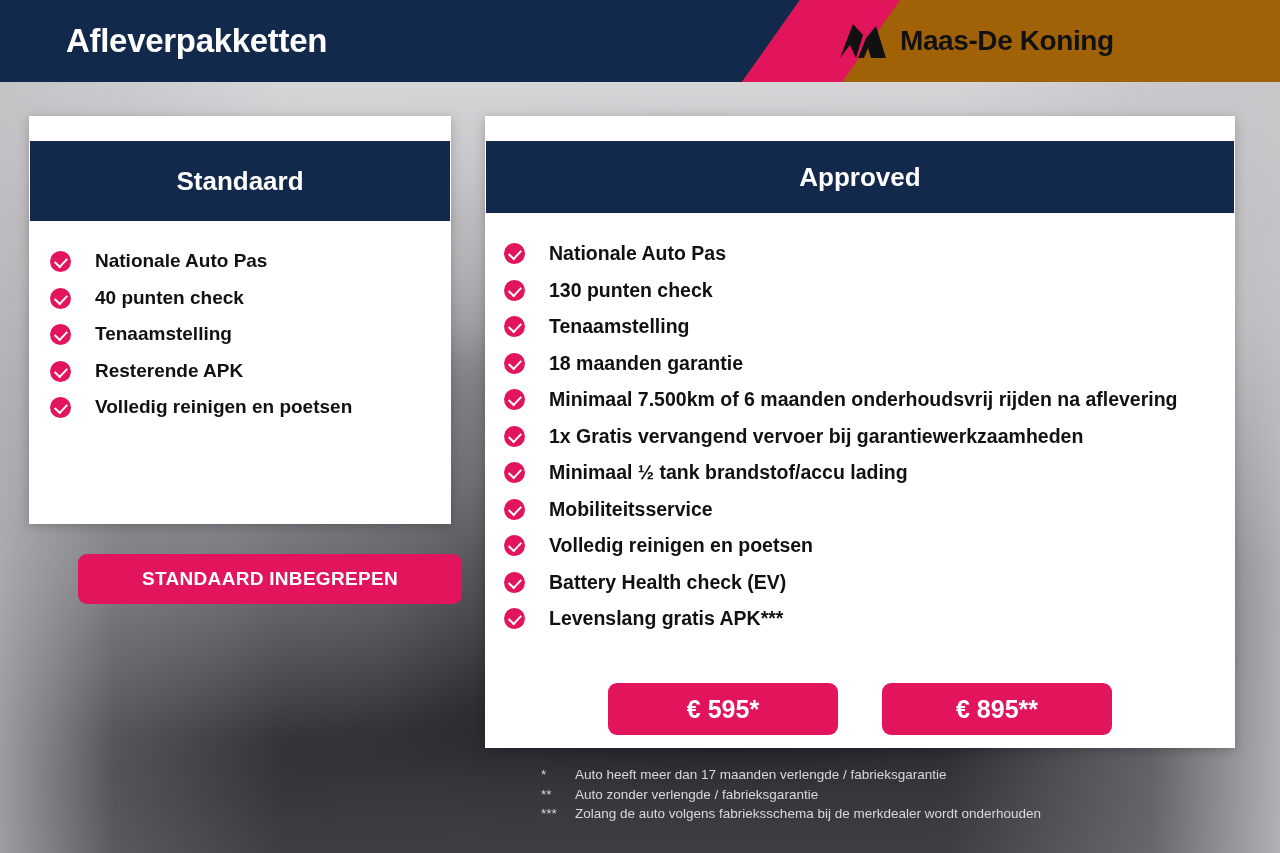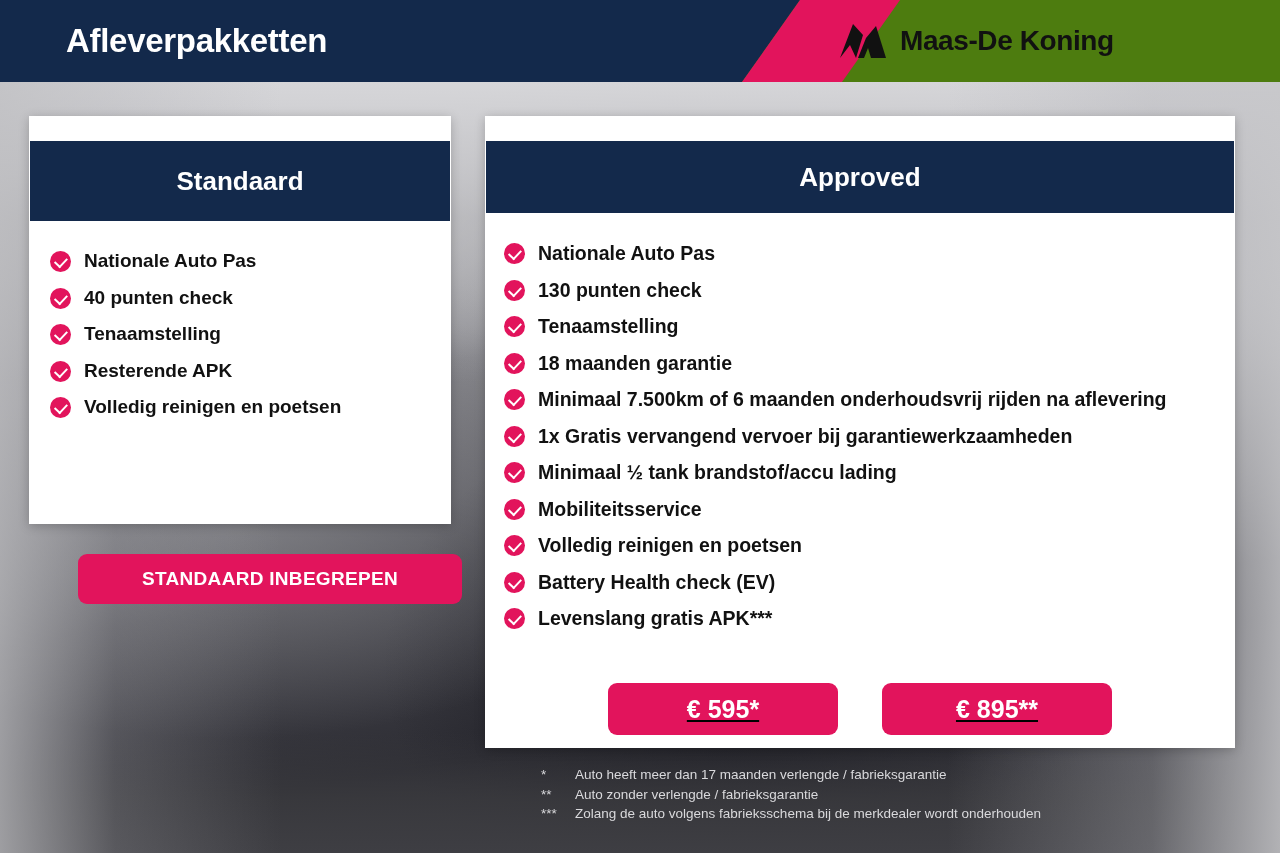--- a/index.html
+++ b/index.html
@@ -34,21 +34,21 @@
     background: linear-gradient(180deg, rgba(215,215,218,0.95) 0%, rgba(190,190,194,0.5) 45%, rgba(120,120,126,0) 100%);
   }
   .bg-floor {
     position: absolute; left: 0; right: 0; bottom: 0; height: 120px;
     background: linear-gradient(180deg, rgba(45,45,50,0) 0%, rgba(58,58,62,0.85) 55%, #3e3e43 100%);
   }
 
   
   .header {
     position: absolute; left: 0; top: 0; width: 1280px; height: 82px;
-    background: #4d7c0f;
+    background: #a16207;
     overflow: hidden;
   }
   .header-navy {
     position: absolute; left: 0; top: 0; height: 82px; width: 800px;
     background: #13294b;
     clip-path: polygon(0 0, 800px 0, 742px 82px, 0 82px);
   }
   .header-pink {
     position: absolute; left: 700px; top: 0; height: 82px; width: 200px;
     background: #e2145c;
@@ -87,21 +87,21 @@
   #card-standaard .card-head { height: 80px; font-size: 26px; }
   #card-standaard .card-body { padding: 22px 20px 0 20px; }
 
   #card-approved { left: 485px; top: 116px; width: 750px; height: 632px; }
   #card-approved .card-head { height: 72px; font-size: 26px; }
   #card-approved .card-body { padding: 22px 18px 0 18px; }
 
   
   ul.features { list-style: none; }
   ul.features li {
-    display: flex; align-items: flex-start; gap: 13px;
+    display: flex; align-items: flex-start; gap: 24px;
     color: #111111; font-weight: bold;
   }
   #card-standaard ul.features li { font-size: 19px; line-height: 36.5px; }
   #card-approved  ul.features li { font-size: 19.5px; line-height: 36.5px; }
 
   .check {
     flex: 0 0 auto; width: 21px; height: 21px; margin-top: 8px;
     border-radius: 50%; background: #e2145c;
     display: inline-block; position: relative;
   }
@@ -119,21 +119,21 @@
     font-family: "Liberation Sans", sans-serif; font-weight: bold;
     display: flex; align-items: center; justify-content: center;
     cursor: pointer;
   }
   #btn-standaard {
     position: absolute; left: 48px; top: 437px; width: 384px; height: 50px;
     font-size: 19px; letter-spacing: 0.3px;
   }
   .price-row {
     position: absolute; left: 18px; right: 18px; top: 566px;
-    display: flex; justify-content: center; gap: 44px; text-decoration: underline;
+    display: flex; justify-content: center; gap: 44px;
   }
   .price-btn { width: 230px; height: 52px; font-size: 25px; }
 
   
   .footnotes {
     position: absolute; left: 541px; top: 765px; width: 700px;
     color: #d9d9dc; font-size: 13.5px; line-height: 19.5px;
   }
   .footnote { display: flex; }
   .fn-mark { flex: 0 0 auto; width: 34px; }

